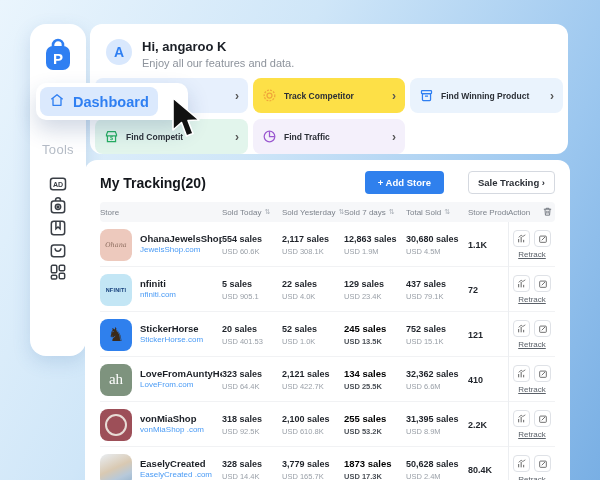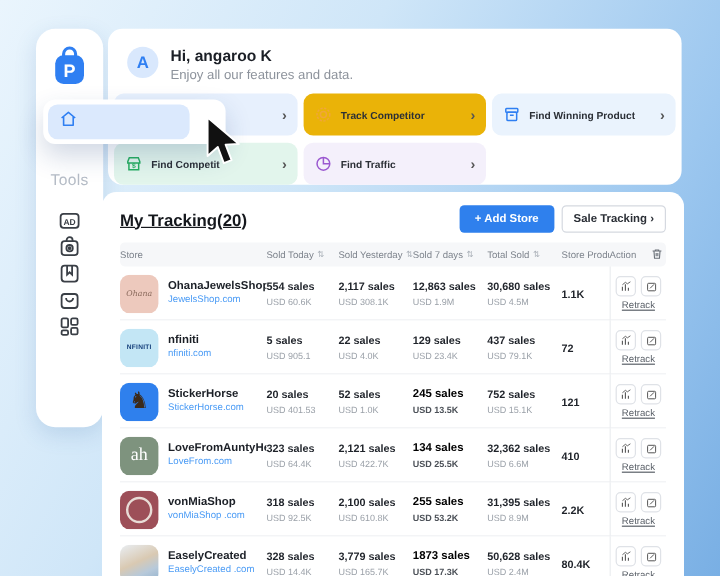--- a/index.html
+++ b/index.html
@@ -46,33 +46,33 @@
   #greet-sub { left:52px; top:33px; font-size:11px; color:#8d939c; }
 
   
   .card {
     position:absolute; height:35px; border-radius:8px;
     display:flex; align-items:center; gap:7px; padding:0 9px;
     font-size:8.5px; font-weight:bold; color:#2b2f36; cursor:pointer;
   }
   .card .chev { margin-left:auto; font-size:12px; font-weight:bold; color:#555; }
   .card .cicon { width:15px; height:15px; flex:0 0 auto; }
-  .t-blue{ background:#e7f0fd; } .t-orange{ background:#eab308; }
+  .t-blue{ background:#e7f0fd; } .t-orange{ background:#fde047; }
   .t-lightblue{ background:#eaf3fd; } .t-green{ background:#e2f5ec; } .t-purple{ background:#f4f0fb; }
   .pos-0{ left:5px; top:54px; width:153px; }
   .pos-1{ left:163px; top:54px; width:152px; }
   .pos-2{ left:320px; top:54px; width:153px; }
   .pos-3{ left:5px; top:95px; width:153px; }
   .pos-4{ left:163px; top:95px; width:152px; }
 
   
   #track-panel { left:85px; top:160px; width:485px; height:330px; background:#fff; border-radius:12px 12px 0 0; }
   #track-head { display:flex; align-items:center; padding:11px 15px 8px 15px; }
-  #track-title { font-size:14px; font-weight:bold; color:#14171c;text-decoration:underline; }
-  #track-btns { margin-left:auto; display:flex; gap:6px; }
+  #track-title { font-size:14px; font-weight:bold; color:#14171c; }
+  #track-btns { margin-left:auto; display:flex; gap:24px; }
   #add-store-btn { background:#2f80ed; color:#fff; border:none; border-radius:4px;
     font-size:9.5px; font-weight:bold; padding:5px 13px; cursor:pointer; font-family:inherit; }
   #sale-track-btn { background:#fff; color:#2b2f36; border:1px solid #d5d9e0; border-radius:4px;
     font-size:9.5px; font-weight:bold; padding:5px 9px; cursor:pointer; font-family:inherit; }
 
   .tgrid { display:grid; grid-template-columns:122px 60px 62px 62px 62px 40px 47px; margin:0 15px; }
   #thead { background:#f6f7f9; border-radius:4px; height:20px; align-items:center; }
   .th { font-size:8px; color:#7d838c; display:flex; align-items:center; gap:3px; white-space:nowrap; overflow:hidden; padding-right:4px;text-align:right; }
   .th .sort { font-size:7px; color:#aab0b8; }
   .th-action { justify-content:space-between; padding-right:2px; overflow:visible; }
@@ -157,20 +157,21 @@
 </div>
 
 <div id="dash-tip" class="abs">
   <div id="dash-inner">
     <span>
       <svg width="16" height="16" viewBox="0 0 24 24" fill="none" stroke="#2f7ff2" stroke-width="2" stroke-linejoin="round">
         <path d="M3.5 11 L12 4 L20.5 11"></path>
           <path d="M6 9.5 V20 H18 V9.5"></path>
       </svg>
     </span>
+    <span id="dash-label">Dashboard</span>
   </div>
 </div>
 
 <div id="greet-panel" class="abs">
   <div id="avatar" class="abs">A</div>
   <div id="greet-title" class="abs">Hi, angaroo K</div>
   <div id="greet-sub" class="abs">Enjoy all our features and data.</div>
   <div id="cards">
       <div class="card t-blue pos-0">
         <span></span>

